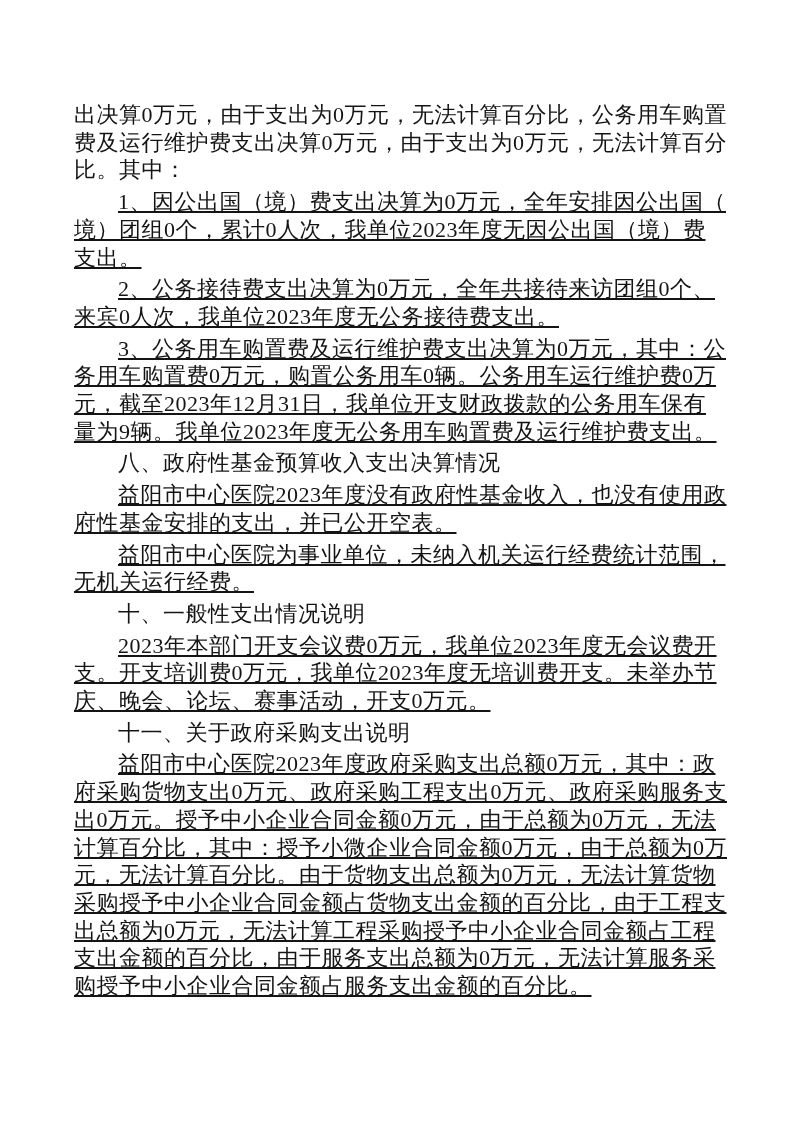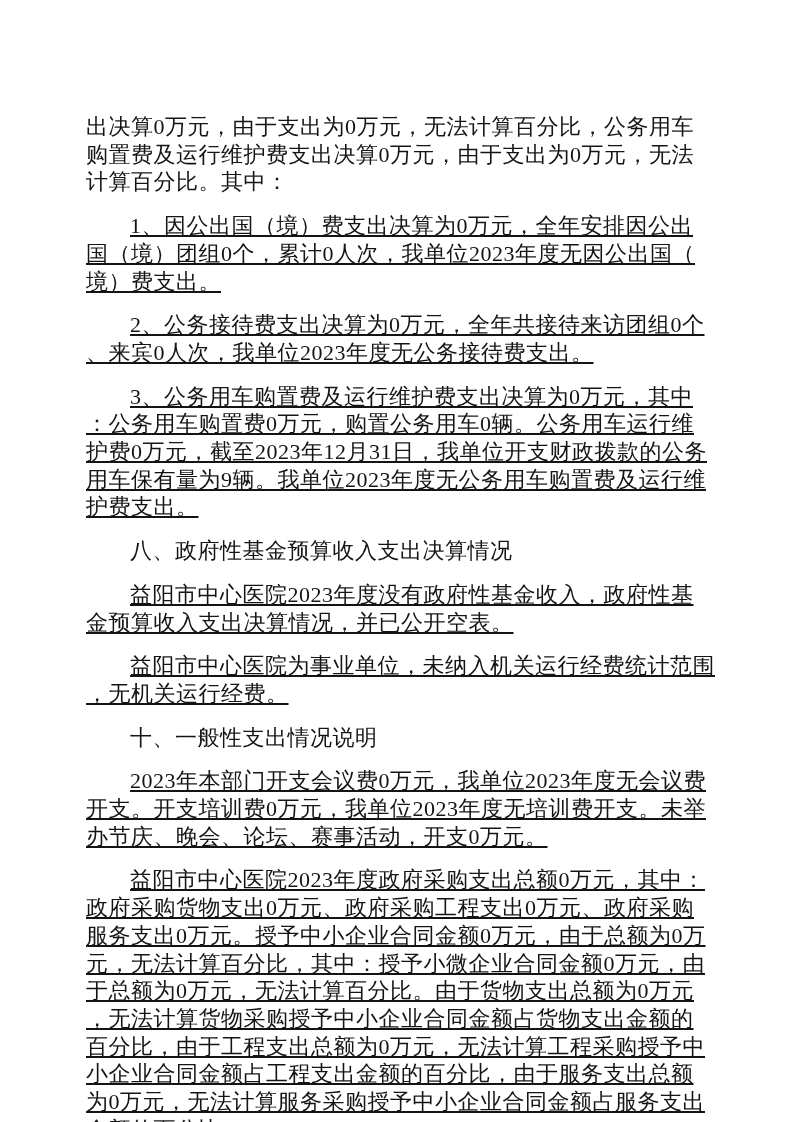--- a/index.html
+++ b/index.html
@@ -22,21 +22,21 @@
     width: 661px;
     color: #141414;
     font-size: 22px;
     line-height: 27.7px;
     letter-spacing: 0.5px;
     text-align: left;
   }
   .para,
   .para-continuation,
   .section-heading {
-    margin: 16px;
+    margin: 4px;
     padding: 0;
     word-break: break-all;
     line-break: anywhere;
     overflow-wrap: anywhere;
   }
   .para {
     text-indent: 2em;
     text-decoration: underline;
   }
   .para-continuation {
@@ -52,19 +52,20 @@
 </head>
 <body>
 
 <div class="page">
   <div class="content">
     <p class="para-continuation">出决算0万元，由于支出为0万元，无法计算百分比，公务用车购置费及运行维护费支出决算0万元，由于支出为0万元，无法计算百分比。其中：</p>
     <p class="para">1、因公出国（境）费支出决算为0万元，全年安排因公出国（境）团组0个，累计0人次，我单位2023年度无因公出国（境）费支出。</p>
     <p class="para">2、公务接待费支出决算为0万元，全年共接待来访团组0个、来宾0人次，我单位2023年度无公务接待费支出。</p>
     <p class="para">3、公务用车购置费及运行维护费支出决算为0万元，其中：公务用车购置费0万元，购置公务用车0辆。公务用车运行维护费0万元，截至2023年12月31日，我单位开支财政拨款的公务用车保有量为9辆。我单位2023年度无公务用车购置费及运行维护费支出。</p>
     <p class="section-heading">八、政府性基金预算收入支出决算情况</p>
-    <p class="para">益阳市中心医院2023年度没有政府性基金收入，政府性基金预算收入支出决算情况，并已公开空表。</p>
+    <p class="para">益阳市中心医院2023年度没有政府性基金收入，也没有使用政府性基金安排的支出，并已公开空表。</p>
     <p class="para">益阳市中心医院为事业单位，未纳入机关运行经费统计范围，无机关运行经费。</p>
     <p class="section-heading">十、一般性支出情况说明</p>
     <p class="para">2023年本部门开支会议费0万元，我单位2023年度无会议费开支。开支培训费0万元，我单位2023年度无培训费开支。未举办节庆、晚会、论坛、赛事活动，开支0万元。</p>
+    <p class="section-heading">十一、关于政府采购支出说明</p>
     <p class="para">益阳市中心医院2023年度政府采购支出总额0万元，其中：政府采购货物支出0万元、政府采购工程支出0万元、政府采购服务支出0万元。授予中小企业合同金额0万元，由于总额为0万元，无法计算百分比，其中：授予小微企业合同金额0万元，由于总额为0万元，无法计算百分比。由于货物支出总额为0万元，无法计算货物采购授予中小企业合同金额占货物支出金额的百分比，由于工程支出总额为0万元，无法计算工程采购授予中小企业合同金额占工程支出金额的百分比，由于服务支出总额为0万元，无法计算服务采购授予中小企业合同金额占服务支出金额的百分比。</p>
   </div>
 </div>
 
 </body></html>

